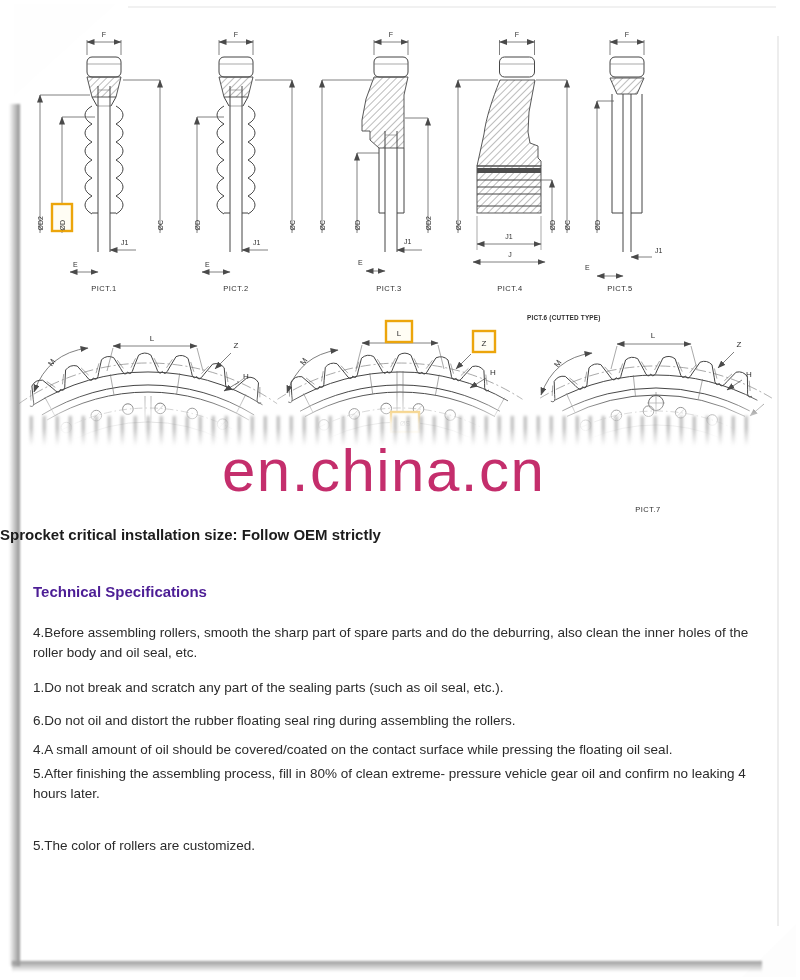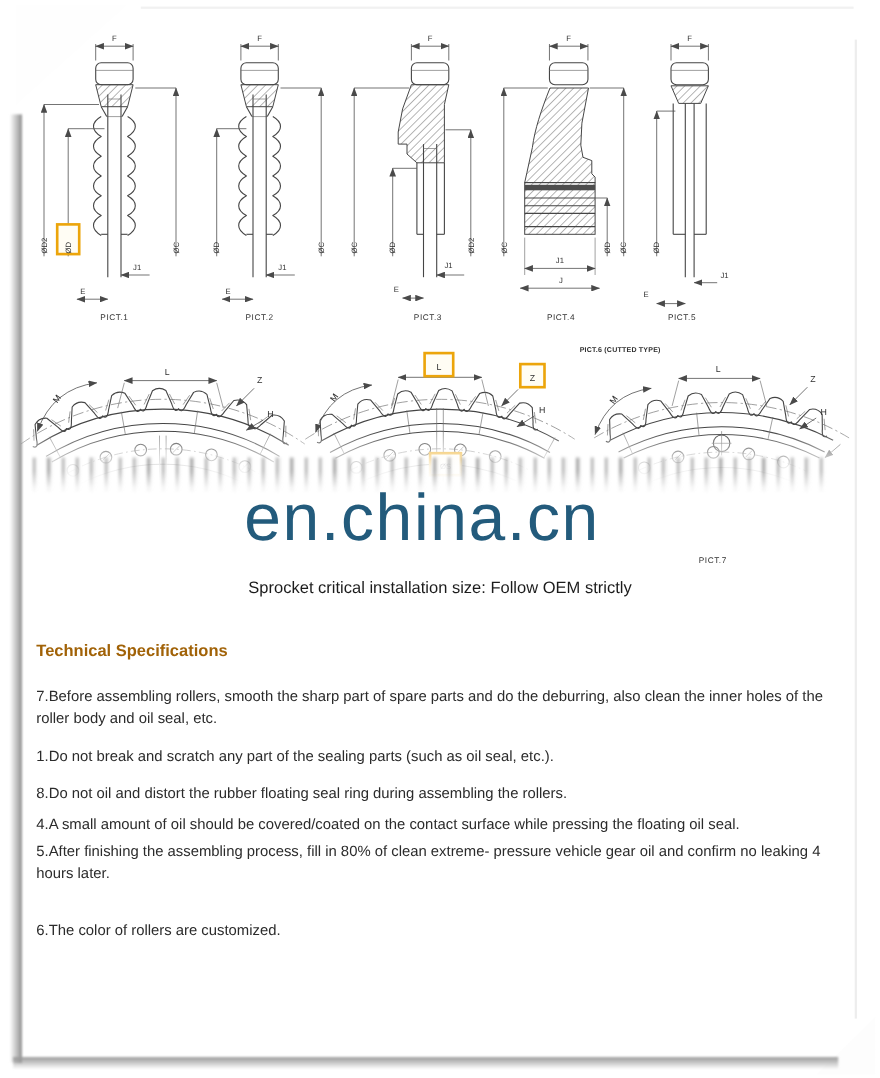--- a/index.html
+++ b/index.html
@@ -31,24 +31,24 @@
   .lbl2{font-size:8px;}
   .cap{font-size:7.5px;letter-spacing:.5px;}
   .note{font-size:6.4px;font-weight:bold;letter-spacing:.2px;}
   
   .gear-fade{left:0;top:392px;width:800px;height:58px;
     background:linear-gradient(to bottom,rgba(255,255,255,0),rgba(255,255,255,.9) 55%,#fff 85%);}
   .streaks{left:30px;top:416px;width:720px;height:30px;filter:blur(1.5px);
     background:
       linear-gradient(to bottom,rgba(255,255,255,0) 0%,rgba(255,255,255,0) 40%,#fff 100%),
       repeating-linear-gradient(90deg,rgba(80,80,80,.5) 0 2px,rgba(190,190,190,.3) 2px 4px,rgba(255,255,255,0) 4px 13px);}
-  .watermark{left:222px;top:436px;font-size:60px;letter-spacing:1.5px;color:#0c4a6e;opacity:.9;}
+  .watermark{left:222px;top:436px;font-size:60px;letter-spacing:1.5px;color:#be185d;opacity:.9;}
   
-  .doc-title{left:0;top:526px;width:800px;text-align:center;font-size:15px;font-weight:normal;color:#1c1c1c;}
-  .section-heading{left:33px;top:583px;font-size:15px;font-weight:bold;color:#a16207;}
+  .doc-title{left:0;top:526px;width:800px;text-align:left;font-size:15px;font-weight:bold;color:#1c1c1c;}
+  .section-heading{left:33px;top:583px;font-size:15px;font-weight:bold;color:#4c1d95;}
   .spec{left:33px;width:738px;font-size:13.5px;line-height:20px;color:#2b2b2b;margin:0;}
 </style>
 </head>
 <body>
 
 <svg id="cad" class="abs" viewBox="0 0 800 520">
   <defs>
     <marker id="ah" markerWidth="8" markerHeight="6" refX="7.5" refY="3" orient="auto-start-reverse" markerUnits="userSpaceOnUse">
       <path d="M0,0 L8,3 L0,6 z" fill="#4a4a4a"></path>
     </marker>
@@ -358,18 +358,18 @@
 
 <div class="abs curl-tl"></div>
 <div class="abs curl-br"></div>
 <div class="abs shadow-left"></div>
 <div class="abs shadow-bottom"></div>
 <div class="abs edge-right"></div>
 <div class="abs edge-top"></div>
 
 <div class="abs doc-title">Sprocket critical installation size: Follow OEM strictly</div>
 <div class="abs section-heading">Technical Specifications</div>
-<p class="abs spec" style="top:623px">7.Before assembling rollers, smooth the sharp part of spare parts and do the deburring, also clean the inner holes of the roller body and oil seal, etc.</p>
+<p class="abs spec" style="top:623px">4.Before assembling rollers, smooth the sharp part of spare parts and do the deburring, also clean the inner holes of the roller body and oil seal, etc.</p>
 <p class="abs spec" style="top:678px">1.Do not break and scratch any part of the sealing parts (such as oil seal, etc.).</p>
-<p class="abs spec" style="top:711px">8.Do not oil and distort the rubber floating seal ring during assembling the rollers.</p>
+<p class="abs spec" style="top:711px">6.Do not oil and distort the rubber floating seal ring during assembling the rollers.</p>
 <p class="abs spec" style="top:740px">4.A small amount of oil should be covered/coated on the contact surface while pressing the floating oil seal.</p>
 <p class="abs spec" style="top:764px">5.After finishing the assembling process, fill in 80% of clean extreme- pressure vehicle gear oil and confirm no leaking 4 hours later.</p>
-<p class="abs spec" style="top:836px">6.The color of rollers are customized.</p>
+<p class="abs spec" style="top:836px">5.The color of rollers are customized.</p>
 
 </body></html>

